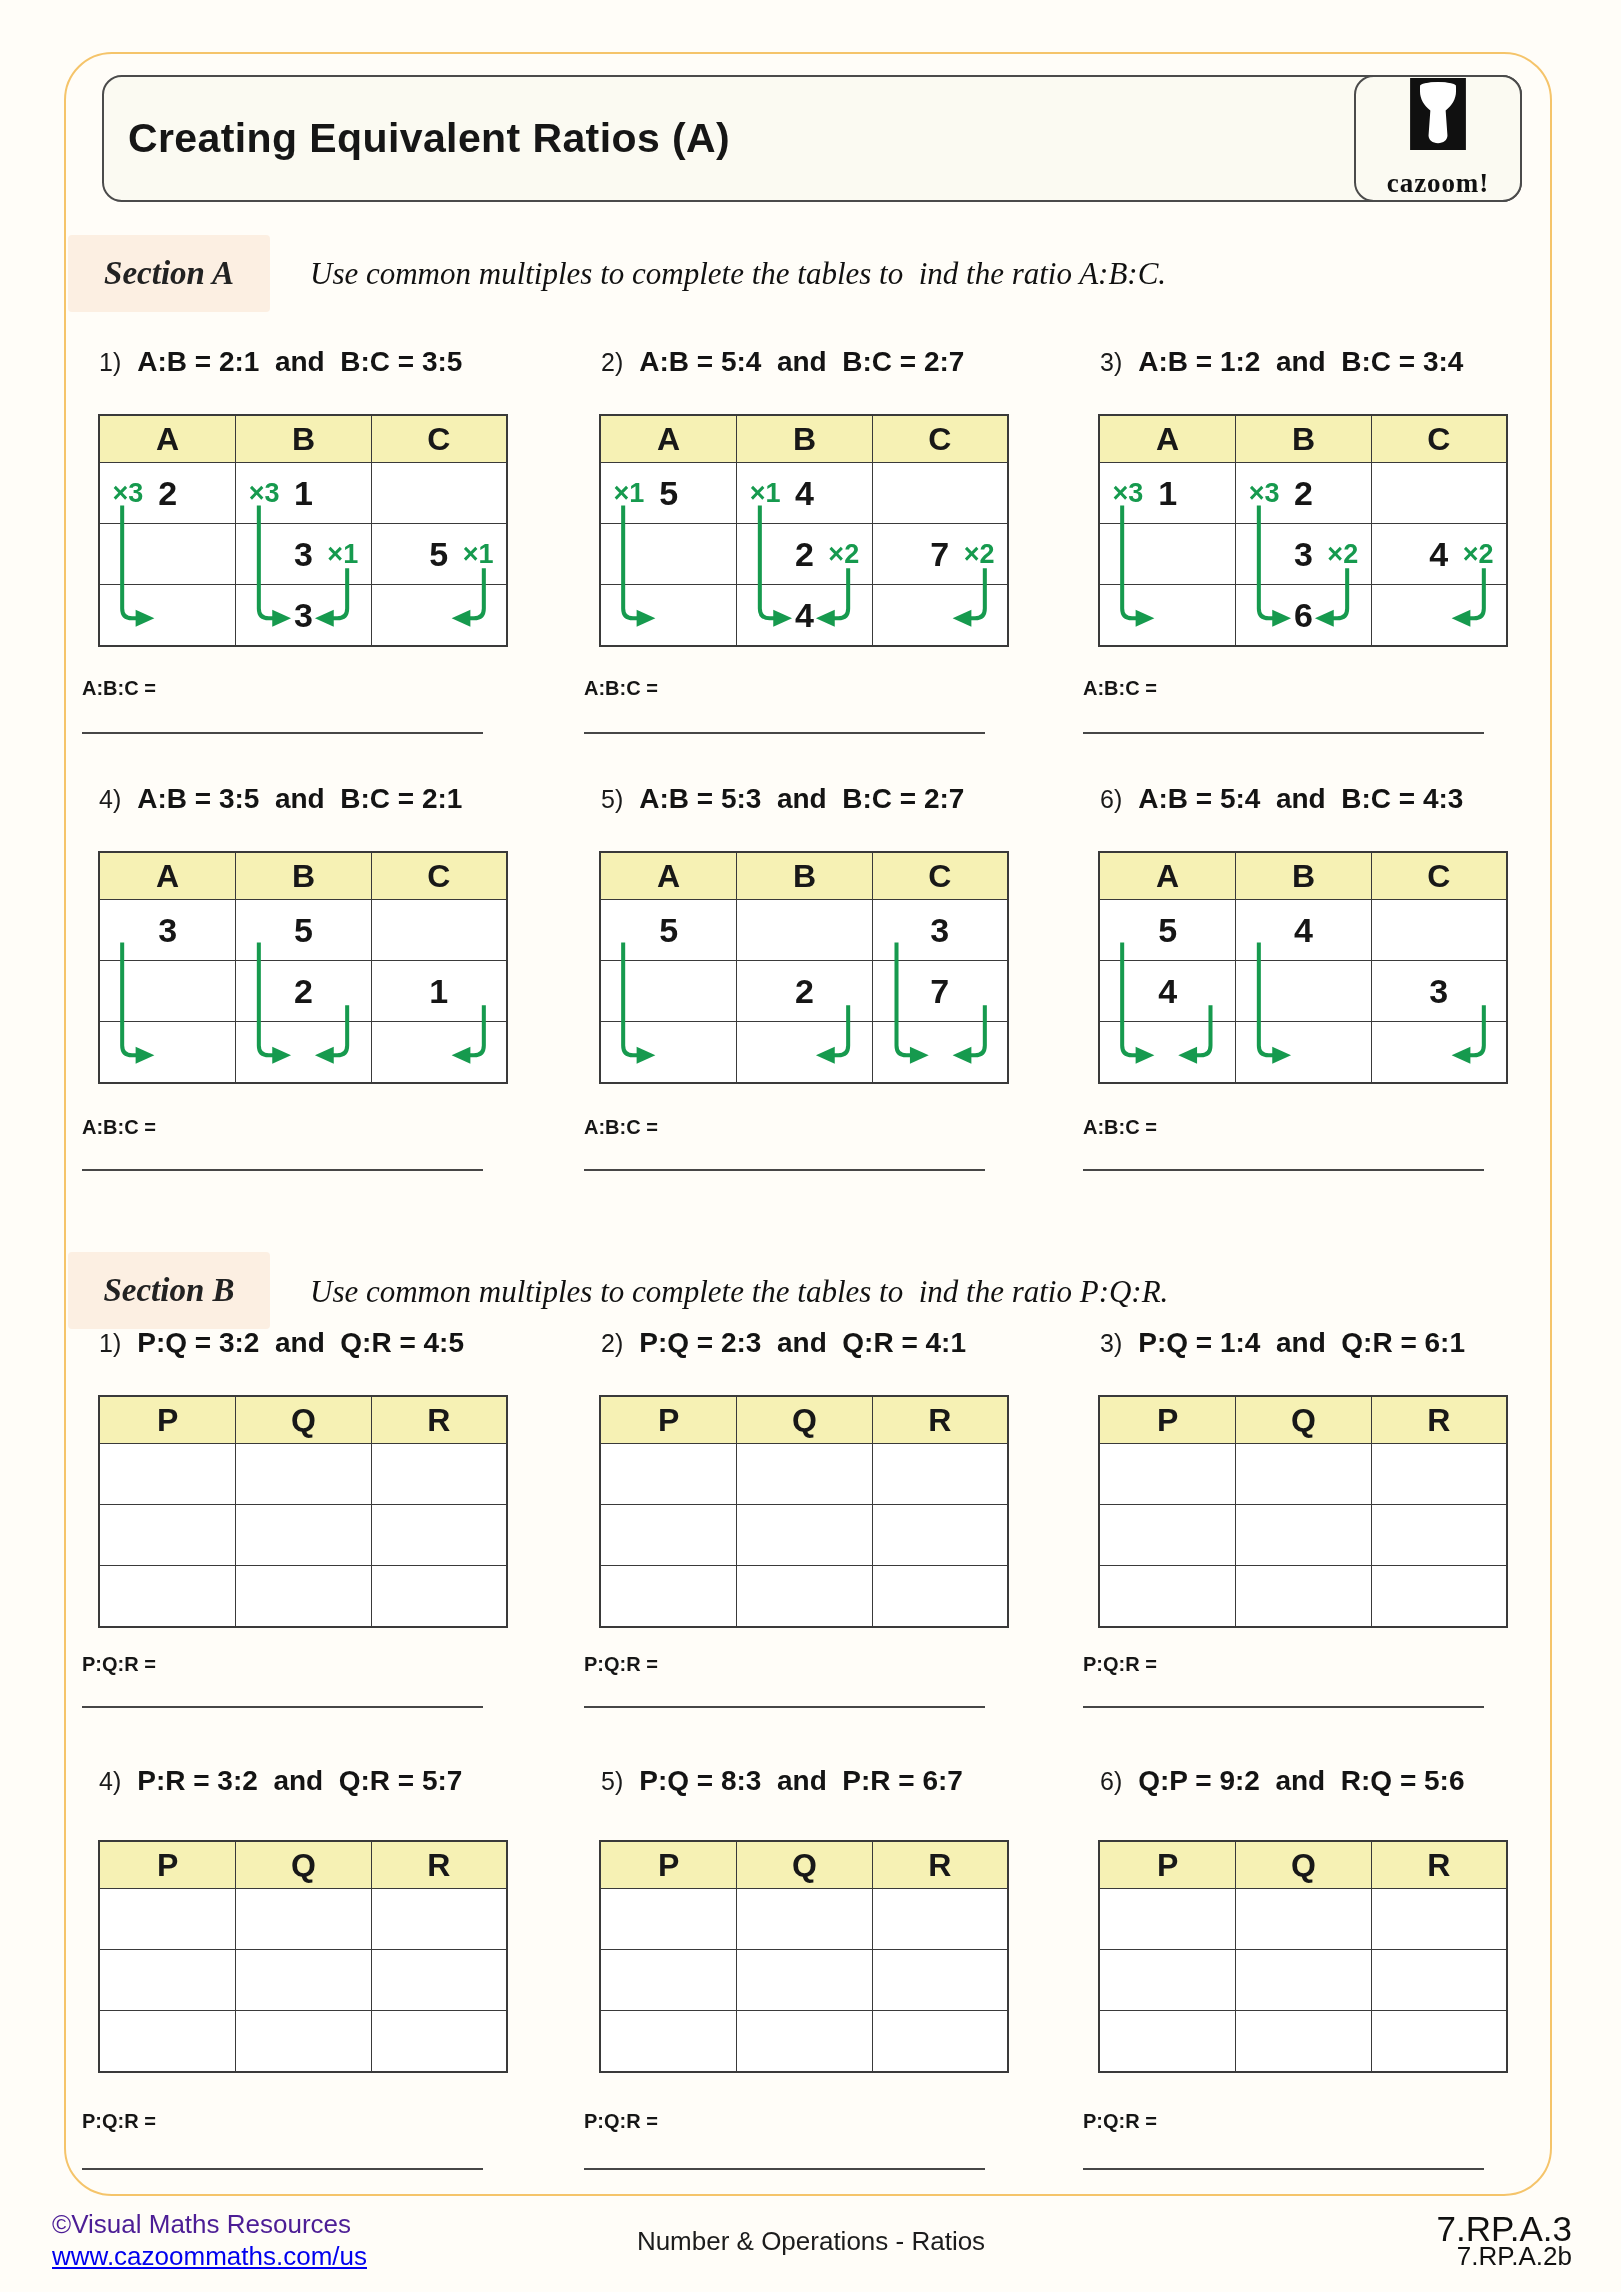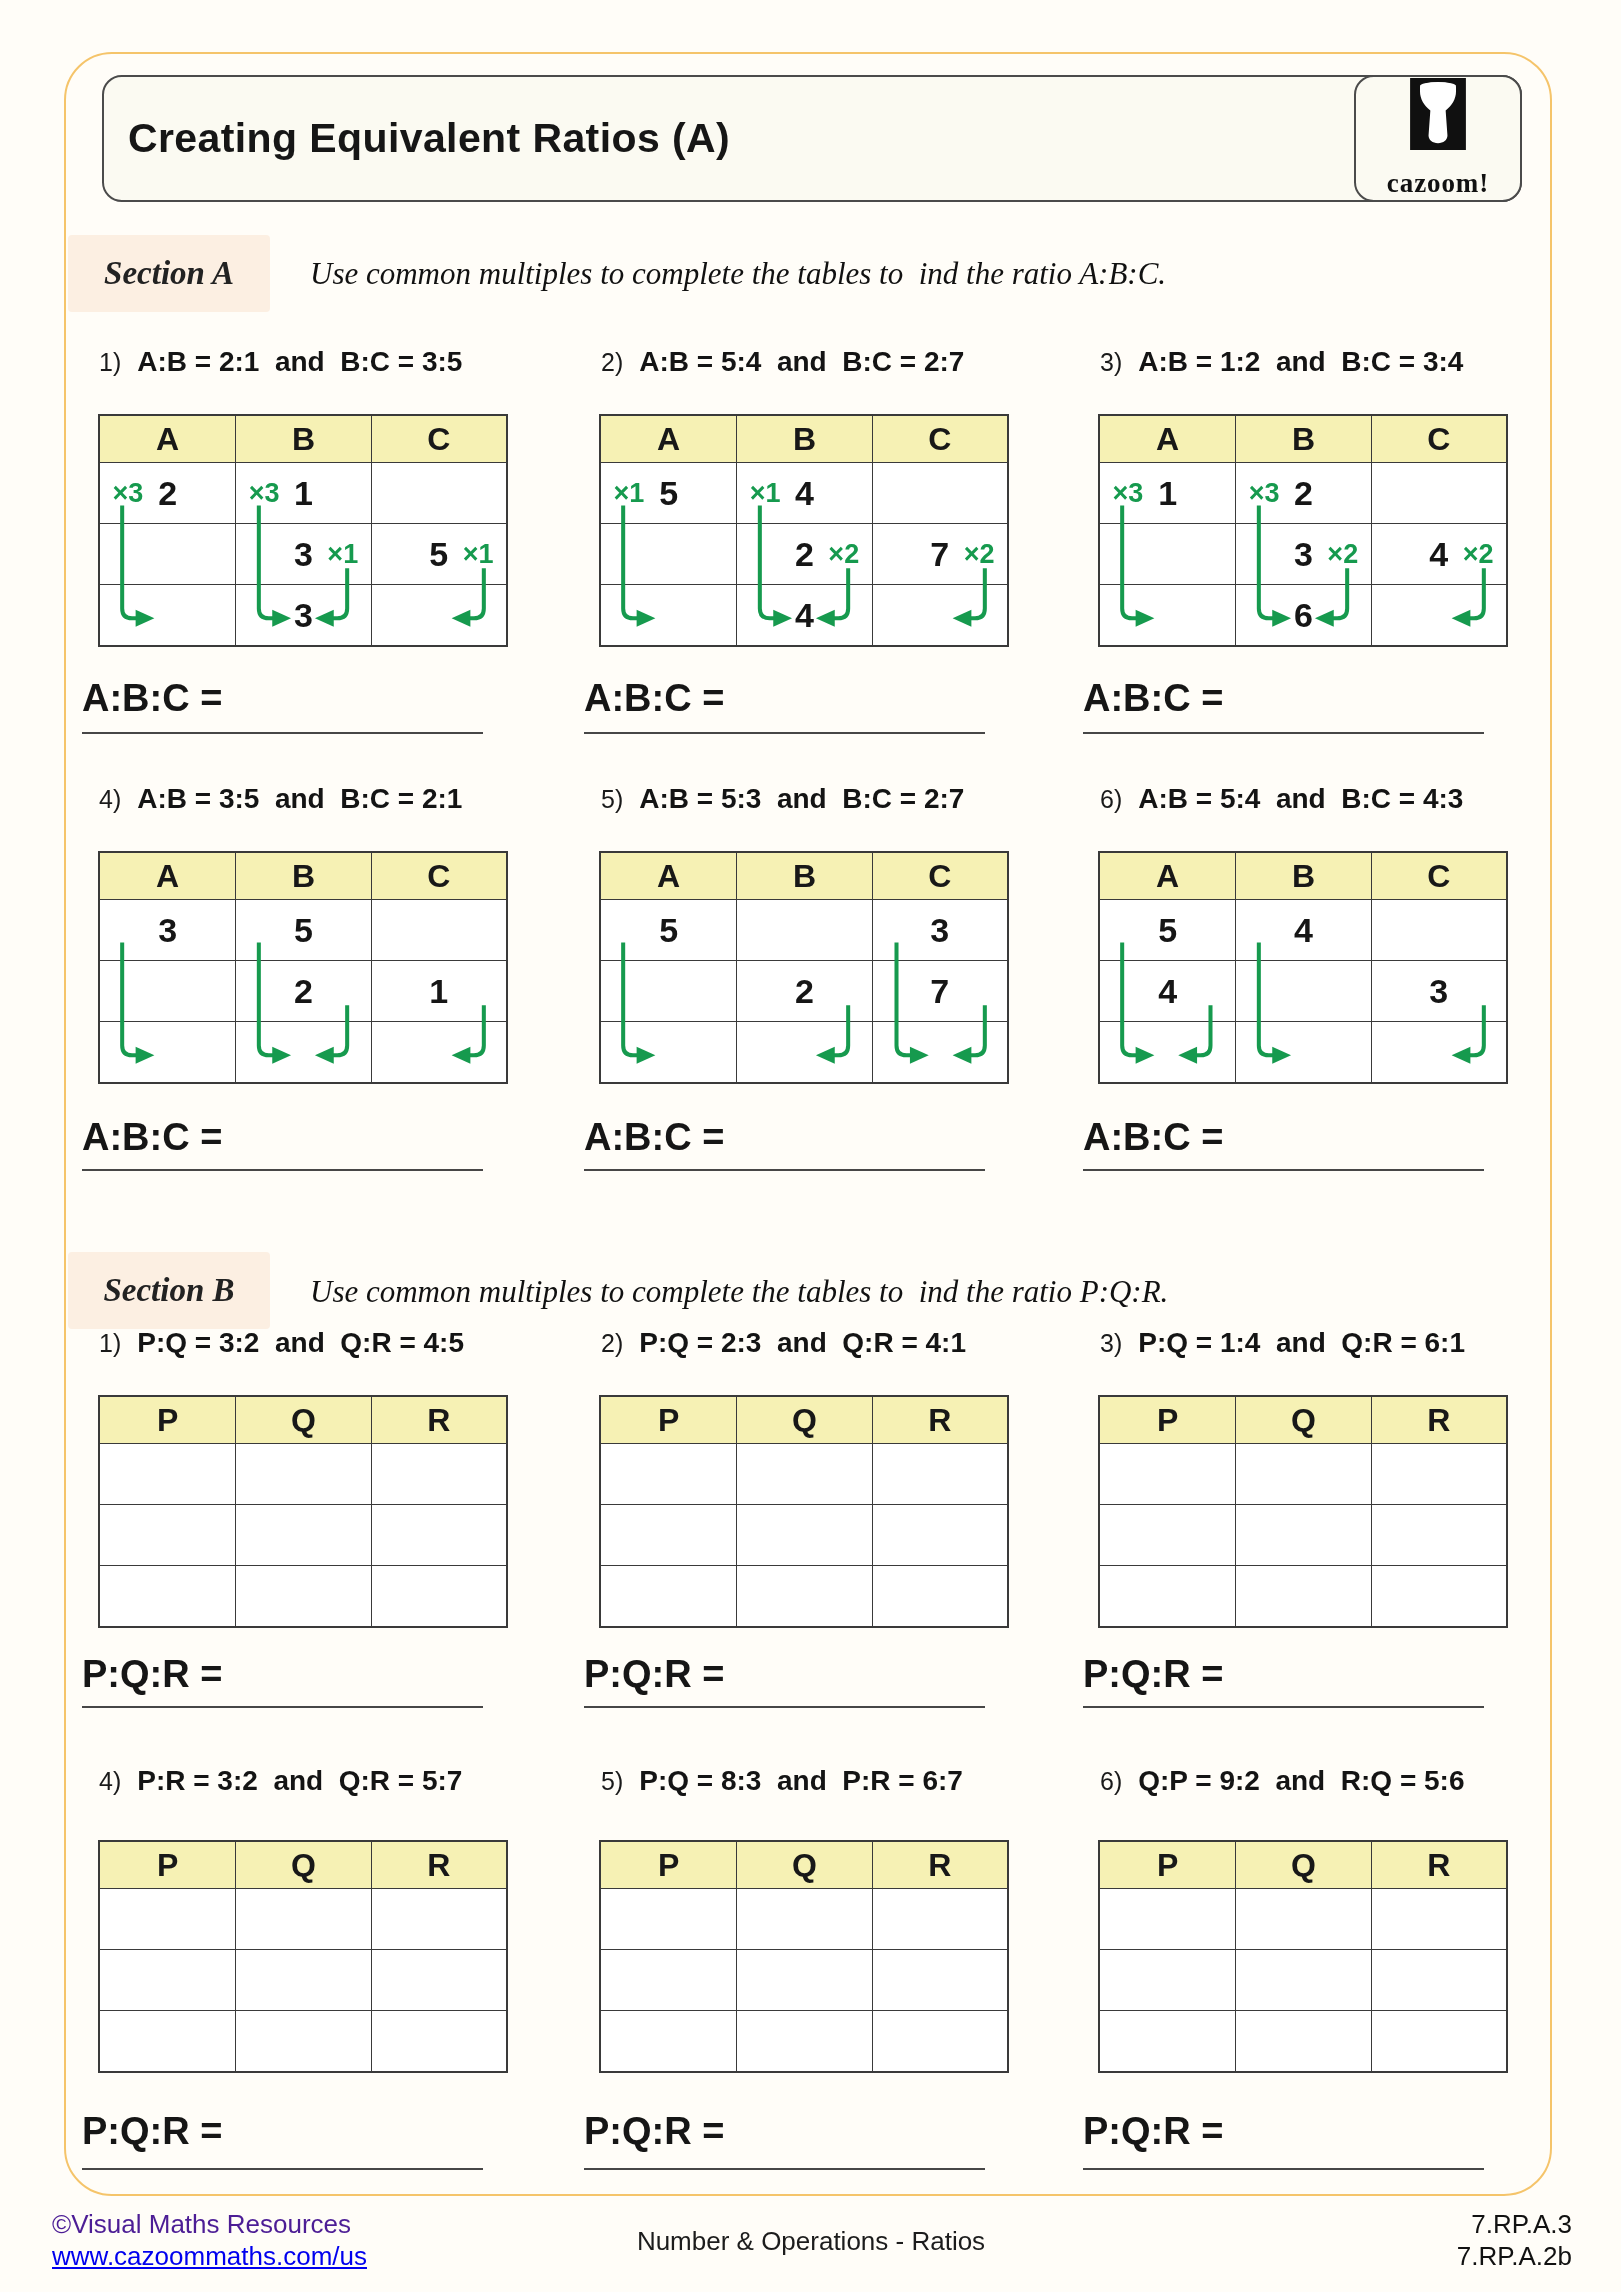--- a/index.html
+++ b/index.html
@@ -37,26 +37,26 @@
   .cell.hdr { border-top:none; background:#f6f1b4; }
   .cell.hdr .hdl { font-weight:bold; font-size:32px; color:#181818; }
   .cell .val { font-weight:bold; font-size:34px; color:#161616; }
   .cell .mul { position:absolute; font-weight:bold; font-size:27px; color:#169a4e; }
   .cell .mul.pre { left:12.5px; }
   .cell .mul.post { right:12.5px; }
 
   .arrows { position:absolute; width:410px; height:234px; pointer-events:none; }
 
   .ans { position:absolute; width:401px; border-bottom:2.7px solid #474747; }
-  .ans span { font-size:38px; font-weight:bold; color:#161616; }
+  .ans span { font-size:20px; font-weight:bold; color:#161616; }
 
   .credit  { position:absolute; left:52px;  top:2209px; font-size:26px; color:#4c1d95; }
   .site    { position:absolute; left:52px;  top:2241px; font-size:26px; color:#0000ee; text-decoration:underline; cursor:pointer; }
   .fcenter { position:absolute; left:0; right:0; top:2226px; text-align:center; font-size:26px; color:#1c1c1c; }
-  .fright1 { position:absolute; right:50px; top:2209px; font-size:26px; text-align:right; color:#111; }
+  .fright1 { position:absolute; right:50px; top:2209px; font-size:35px; text-align:right; color:#111; }
   .fright2 { position:absolute; right:50px; top:2241px; font-size:26px; text-align:right; color:#111; }
 </style>
 </head>
 <body>
 
 <div class="page">
   <div class="frame"></div>
 
   <div class="titlebox">
     <div class="title">Creating Equivalent Ratios (A)</div>

